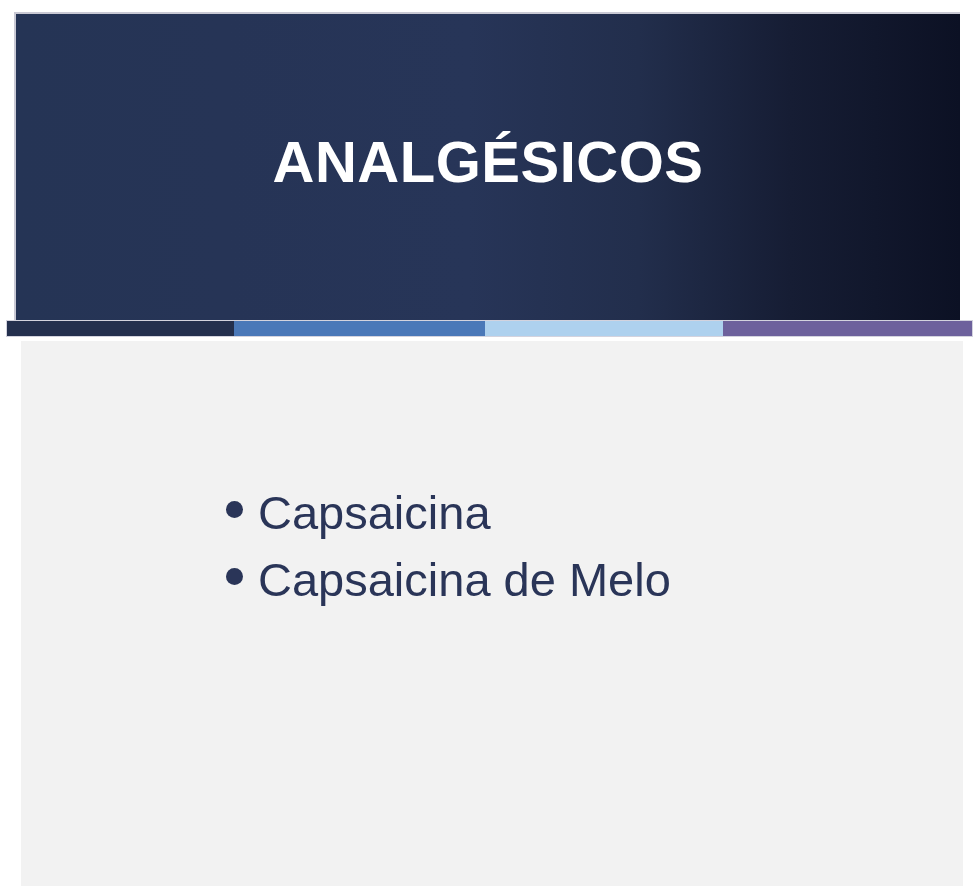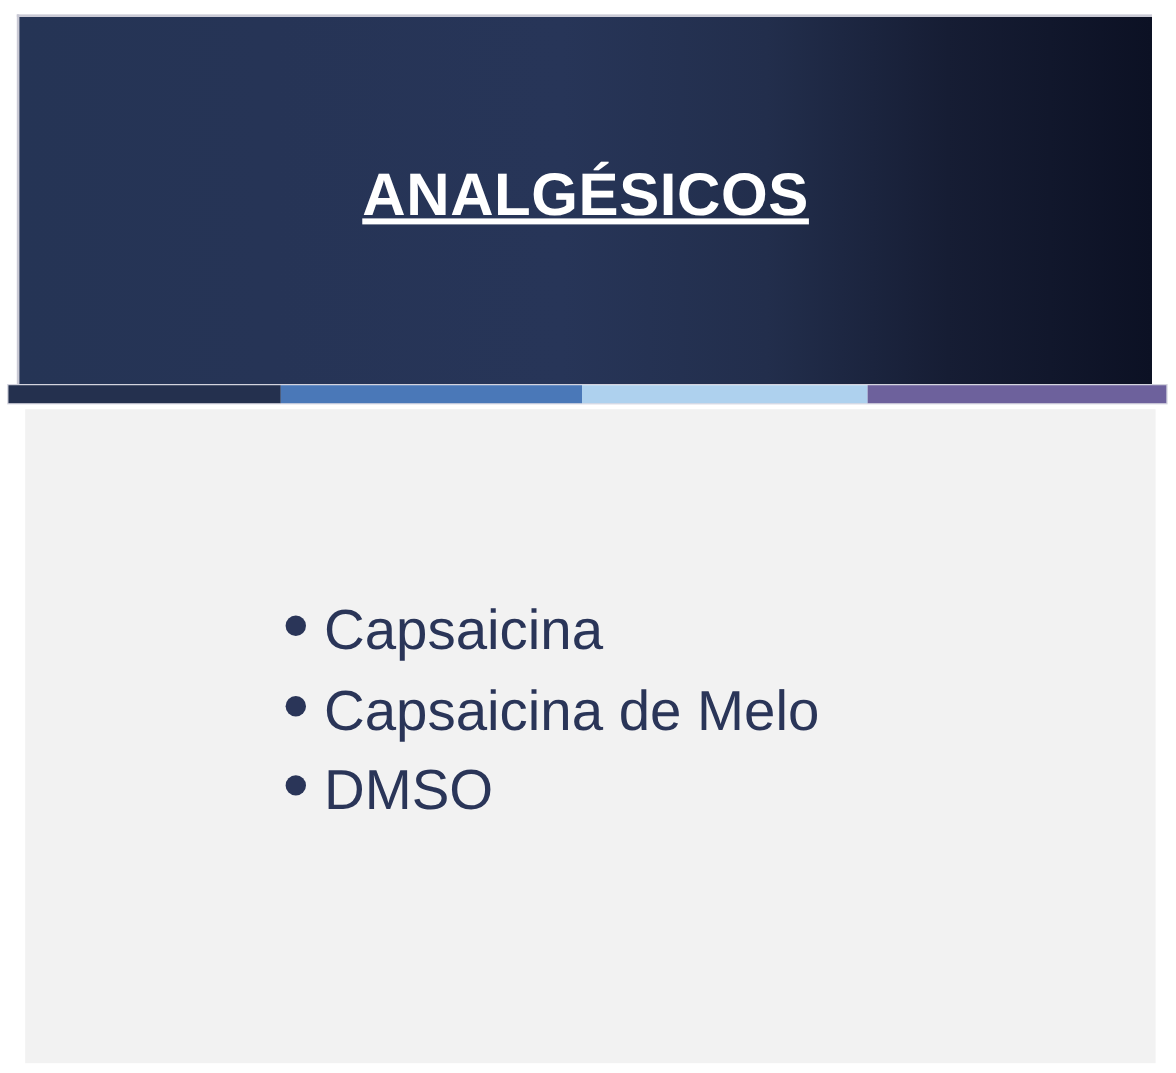--- a/index.html
+++ b/index.html
@@ -41,27 +41,26 @@
     display: flex;
     align-items: center;
     justify-content: center;
     overflow: hidden;
   }
 
   .title-text {
     color: #ffffff;
     font-family: "Liberation Sans", sans-serif;
     font-weight: bold;
-    font-size: 50px;
+    font-size: 58px;
     letter-spacing: 0.5px;
     line-height: 1;
     white-space: nowrap;
     padding-bottom: 10px;
     user-select: none;
-    text-decoration: underline;
   }
 
   
   .accent-bar {
     position: absolute;
     left: 6px;
     top: 320px;
     width: 967px;
     height: 17px;
     display: flex;
@@ -83,21 +82,21 @@
     top: 341px;
     width: 942px;
     height: 545px;
     background: #f2f2f2;
   }
 
   .bullet-list {
     position: absolute;
     left: 205px;
     top: 139px;
-    margin: 12px;
+    margin: 0;
     padding: 0;
     list-style: none;
     text-align: right;
   }
 
   .bullet-item {
     display: flex;
     align-items: baseline;
     color: #2a3558;
     font-family: "Liberation Sans", sans-serif;
@@ -142,20 +141,16 @@
   <div class="content-panel">
     <ul class="bullet-list">
       <li class="bullet-item">
         <span class="bullet-dot"></span>
         <span class="bullet-label">Capsaicina</span>
       </li>
       <li class="bullet-item">
         <span class="bullet-dot"></span>
         <span class="bullet-label">Capsaicina de Melo</span>
       </li>
-      <li class="bullet-item">
-        <span class="bullet-dot"></span>
-        <span class="bullet-label">DMSO</span>
-      </li>
     </ul>
   </div>
 
 </div>
 
 </body></html>

